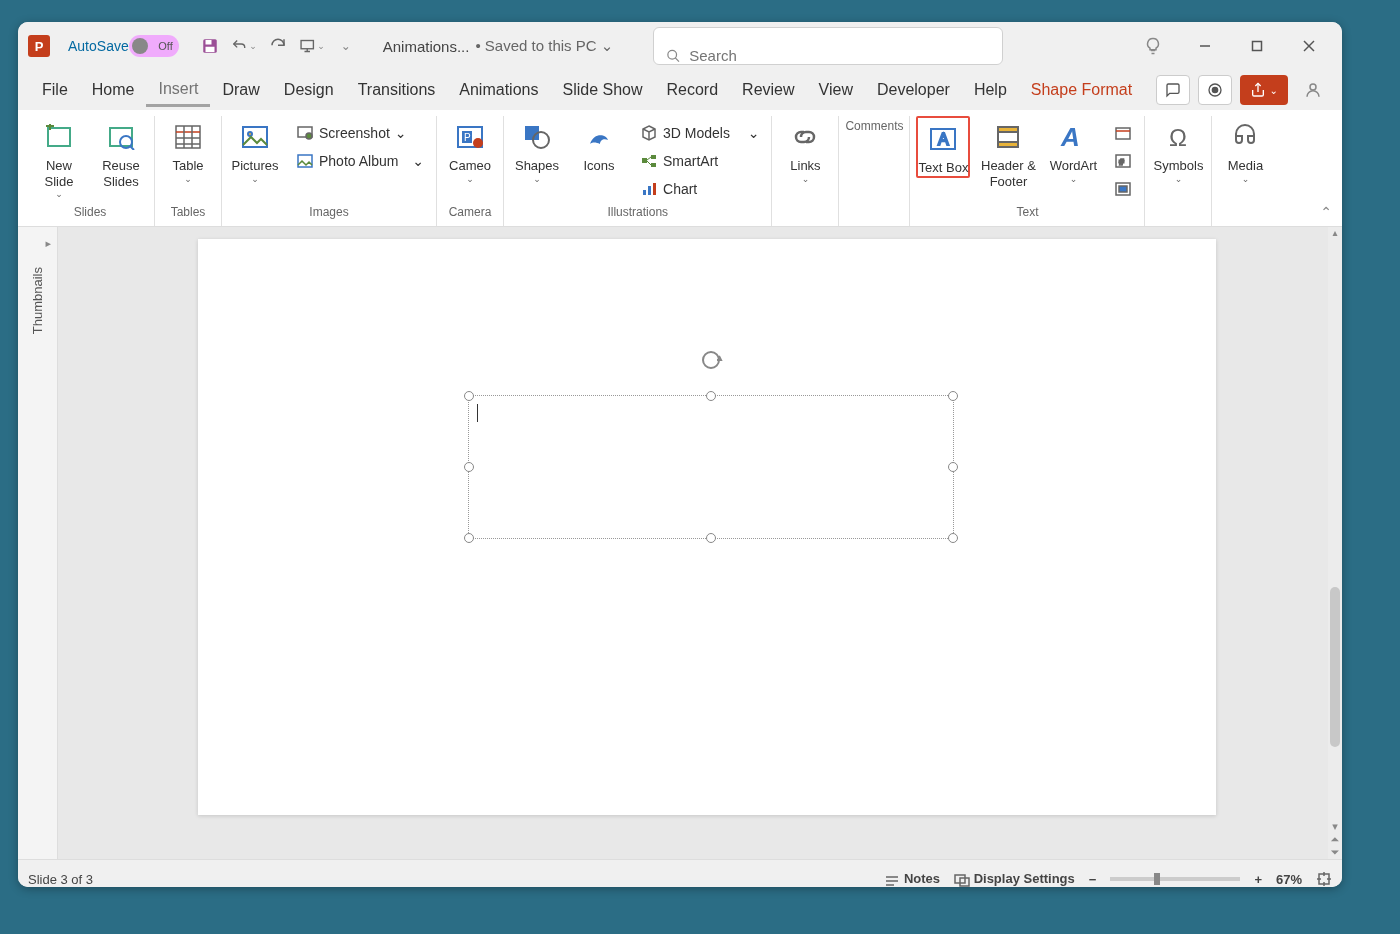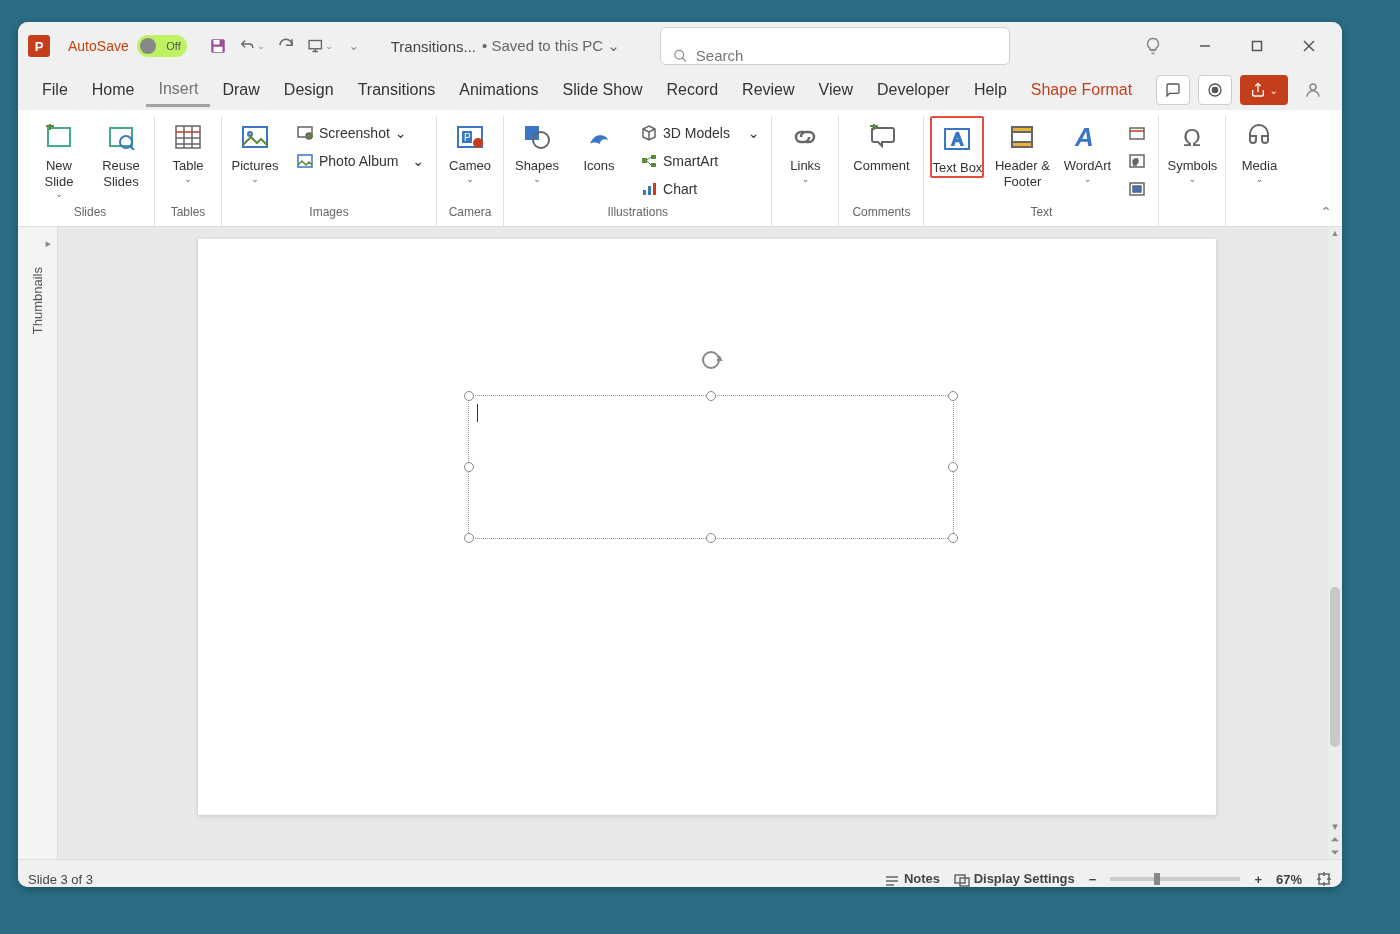--- a/index.html
+++ b/index.html
@@ -3,22 +3,22 @@
 <meta charset="utf-8">
 <style>
 * { margin:0; padding:0; box-sizing:border-box; font-family:"Segoe UI",Arial,sans-serif; }
 body { background:#2b6d85; width:1400px; height:934px; overflow:hidden; position:relative; }
 .window { position:absolute; left:18px; top:22px; width:1324px; height:865px; background:#f4f4f4; border-radius:10px; box-shadow:0 2px 10px rgba(0,0,0,0.3); display:flex; flex-direction:column; overflow:hidden; }
 
 
 .titlebar { height:48px; display:flex; align-items:center; padding:0 10px; background:#f0f0f0; }
 .app-icon { width:22px; height:22px; background:#c43e1c; border-radius:3px; display:flex; align-items:center; justify-content:center; margin-right:18px; }
 .app-icon span { color:#fff; font-weight:bold; font-size:13px; }
-.autosave-lbl { font-size:14px; color:#c2410c; margin-right:8px; }
-.toggle { width:50px; height:22px; background:#bef264; border-radius:11px; position:relative; display:flex; align-items:center; margin-right:14px; }
+.autosave-lbl { font-size:14px; color:#0369a1; margin-right:0; }
+.toggle { width:50px; height:22px; background:#f0abfc; border-radius:11px; position:relative; display:flex; align-items:center; margin-right:14px; }
 .toggle-knob { width:16px; height:16px; background:#888; border-radius:50%; position:absolute; left:3px; }
 .toggle-off { font-size:11px; color:#555; position:absolute; right:6px; }
 .qat-btn { width:26px; height:26px; margin:0 4px; display:flex; align-items:center; justify-content:center; color:#666; font-size:16px; }
 .save-icon svg{width:18px;height:18px;}
 .undo-icon,.redo-icon,.present-icon{font-size:18px;}
 .filename { font-size:15px; color:#444; margin-left:20px; }
 .saved-status { font-size:15px; color:#666; margin-left:6px; }
 .search-box { margin-left:40px; width:350px; height:38px; background:#fff; border:1px solid #d0d0d0; border-radius:6px; display:flex; align-items:flex-end; padding:0 12px; }
 .search-box svg{width:16px;height:16px;margin-right:8px;}
 .search-box input { border:none; outline:none; font-size:15px; width:100%; background:transparent; }
@@ -112,21 +112,21 @@
     </div>
     <div class="qat-btn present-icon">
       <svg width="20" height="20" viewBox="0 0 24 24" fill="none" stroke="#666" stroke-width="2">
           <rect x="3" y="4" width="18" height="12"></rect>
           <line x1="12" y1="16" x2="12" y2="20"></line>
           <line x1="8" y1="20" x2="16" y2="20"></line>
         </svg>
       <span style="font-size:9px;margin-left:2px;color:#888">⌄</span>
     </div>
     <div class="qat-btn" style="font-size:12px;color:#888">⌄</div>
-    <span class="filename">Transitions...</span>
+    <span class="filename">Animations...</span>
     <span class="saved-status">• Saved to this PC ⌄</span>
     <div class="search-box">
       <svg viewBox="0 0 24 24" fill="none" stroke="#888" stroke-width="2">
           <circle cx="10" cy="10" r="7"></circle>
           <line x1="21" y1="21" x2="15" y2="15"></line>
         </svg>
       <input placeholder="Search" style="">
     </div>
     <div class="title-right">
       <div class="win-btn bulb-icon">
@@ -369,32 +369,20 @@
               </svg>
             </div>
           <span>Links</span>
             <span class="drop">⌄</span>
         </div>
       </div>
       <div class="rgroup-label"></div>
     </div>
 
     <div class="rgroup">
-      <div class="rgroup-items">
-        <div class="big-btn" style="width:72px">
-          <div class="ico">
-              <svg width="30" height="26" viewBox="0 0 30 26" fill="none" stroke="#666" stroke-width="2">
-                <path d="M26 4H8a2 2 0 00-2 2v10a2 2 0 002 2h4l4 4v-4h10a2 2 0 002-2V6a2 2 0 00-2-2z"></path>
-                <line x1="4" y1="2" x2="12" y2="2" stroke="#5b8a3c"></line>
-                <line x1="8" y1="-2" x2="8" y2="6" stroke="#5b8a3c"></line>
-              </svg>
-            </div>
-          <span>Comment</span>
-        </div>
-      </div>
       <div class="rgroup-label">Comments</div>
     </div>
 
     <div class="rgroup">
       <div class="rgroup-items">
         <div class="big-btn highlighted">
           <div class="ico">
               <svg width="30" height="26" viewBox="0 0 30 26" fill="none" stroke="#3a76c4" stroke-width="2">
                 <rect x="3" y="3" width="24" height="20"></rect>
                 <text x="10" y="19" font-size="16" fill="#3a76c4" font-family="serif">A</text>

